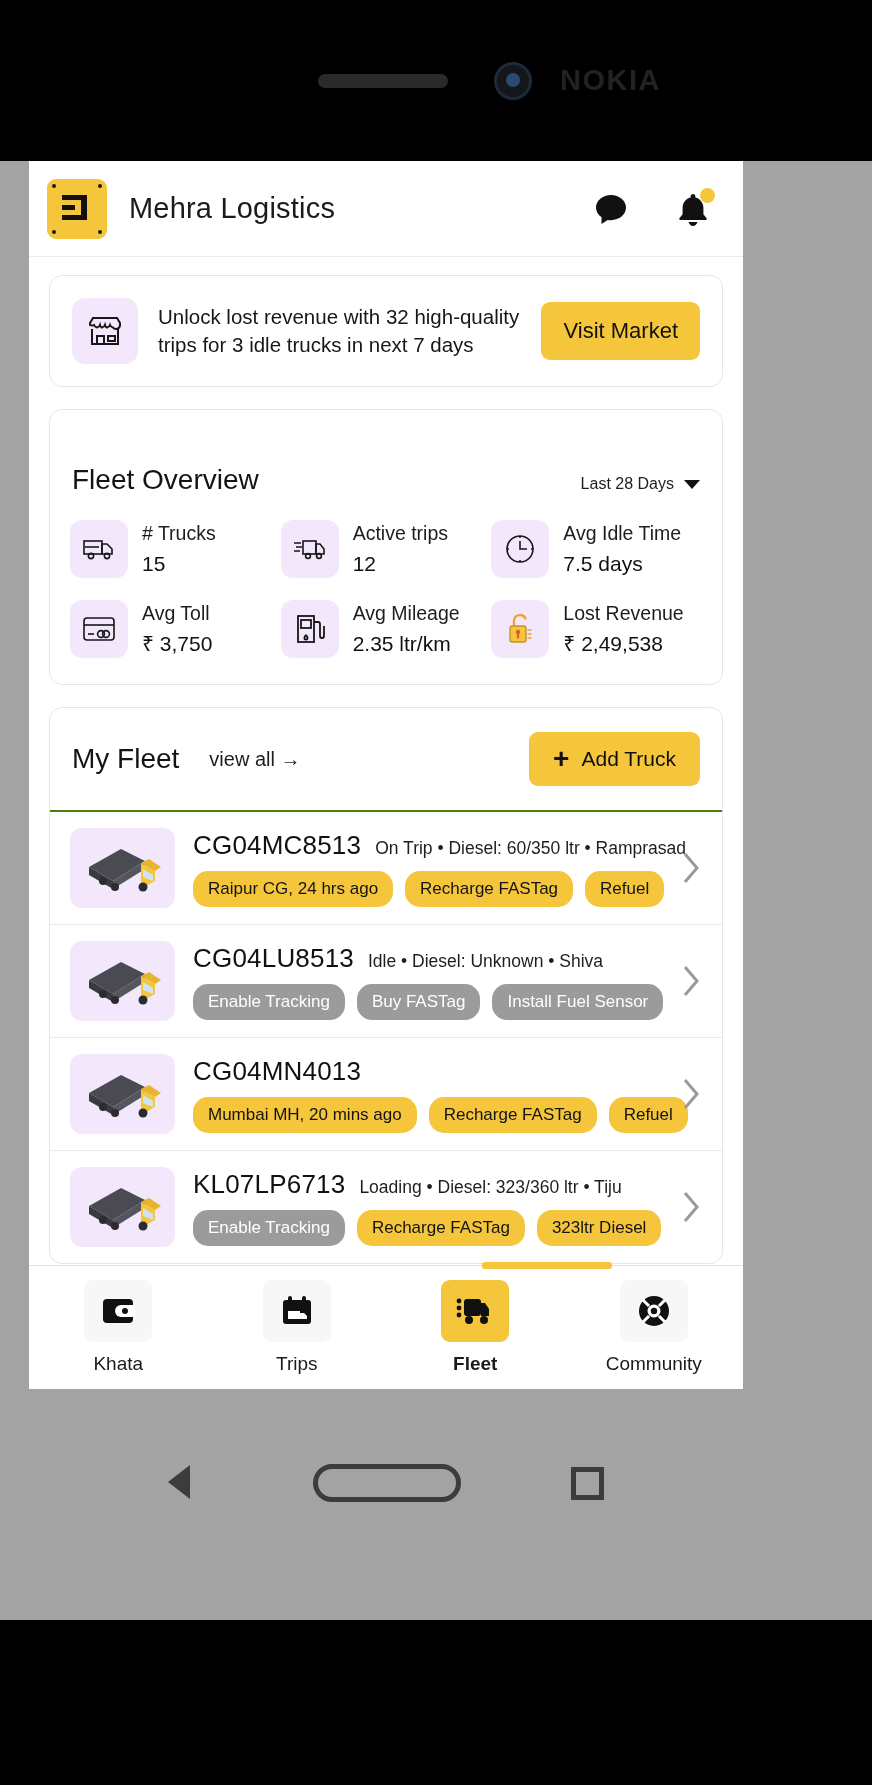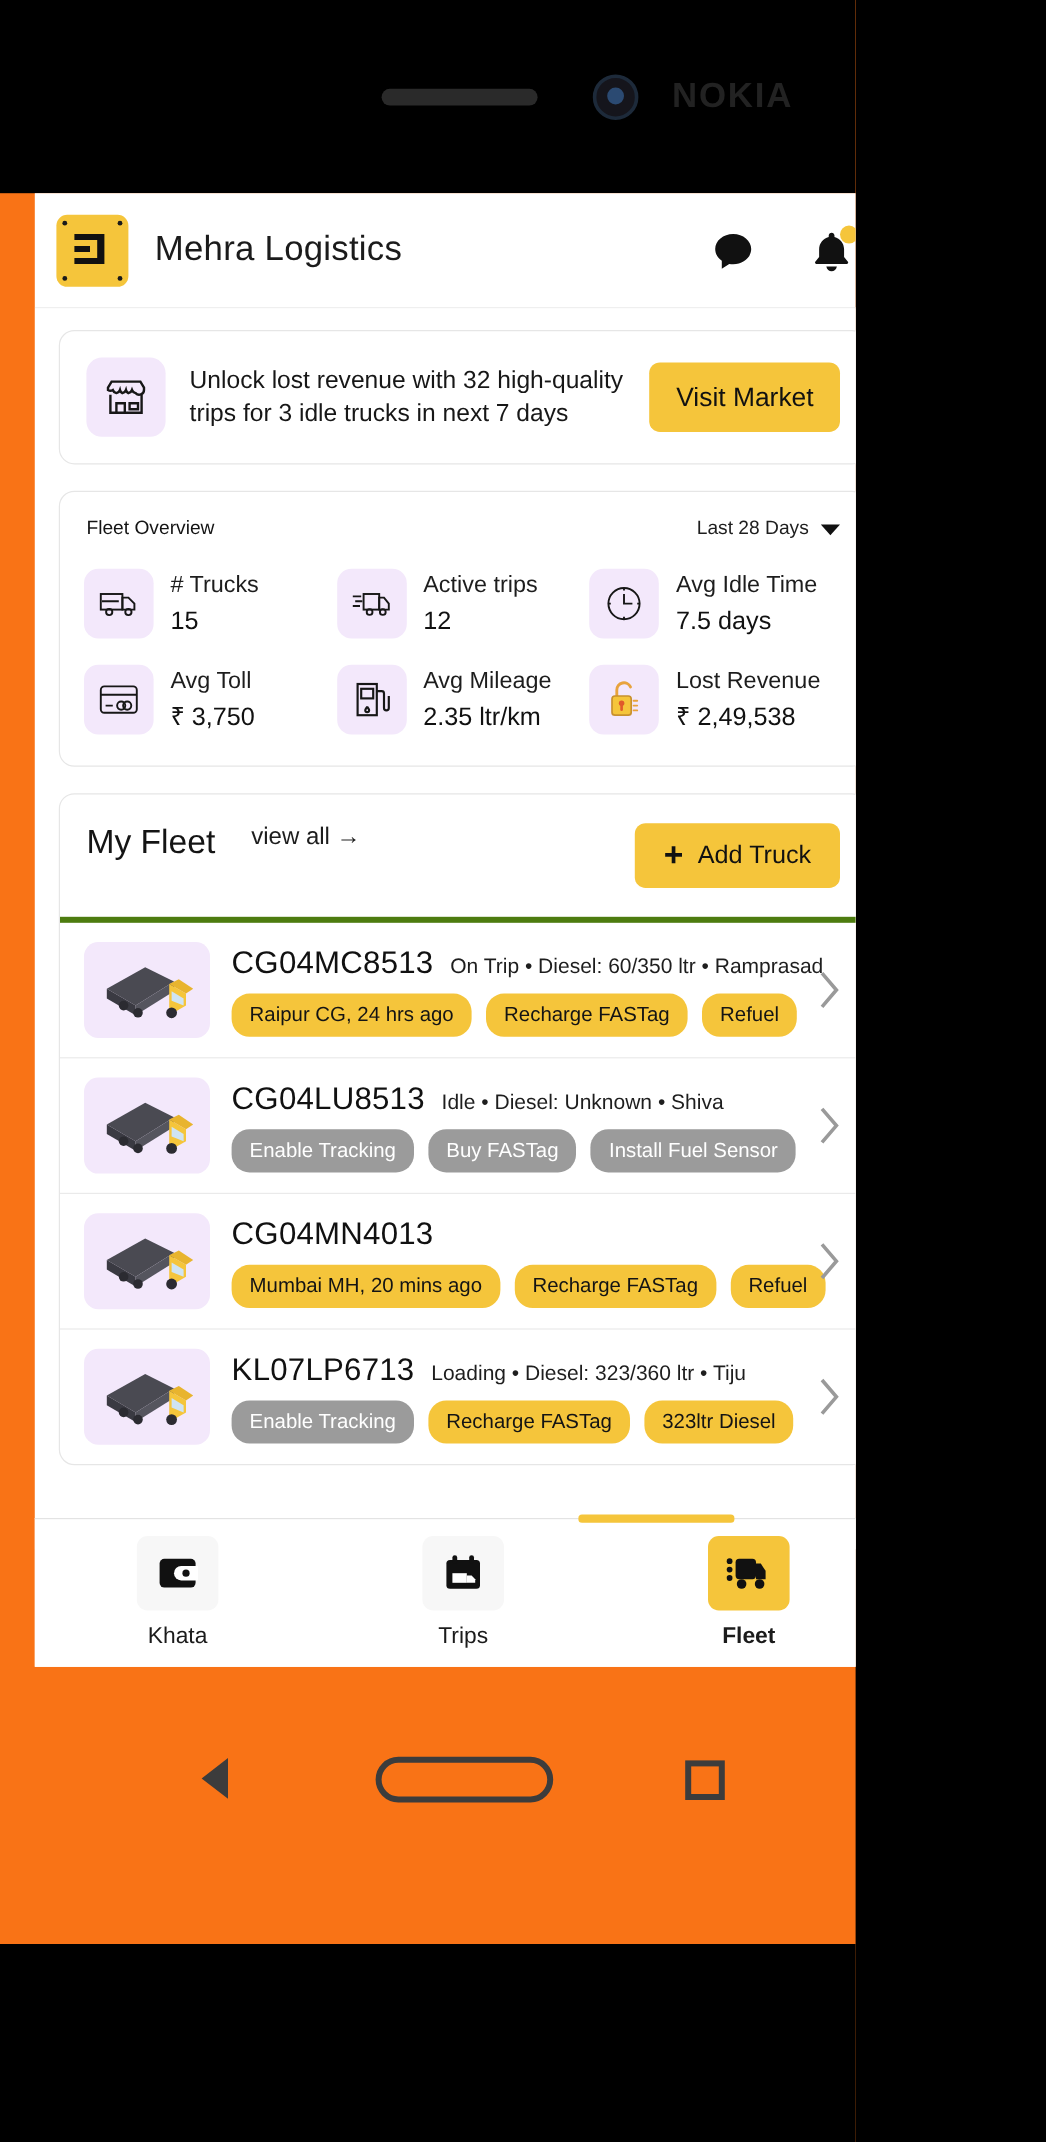--- a/index.html
+++ b/index.html
@@ -1,18 +1,18 @@
 <!DOCTYPE html>
 <html><head>
 <meta charset="utf-8">
 <style>
   * { margin:0; padding:0; box-sizing:border-box; }
   html,body { width:872px; height:1785px; background:#000; font-family:"Liberation Sans", sans-serif; }
 
-  .phone-frame { position:relative; width:713px; height:1785px; background:#f97316; overflow:hidden;padding-left:44px; }
+  .phone-frame { position:relative; width:872px; height:1785px; background:#a3a3a3; overflow:hidden;padding-left:44px; }
 
   
   .status-top { position:absolute; top:0; left:0; right:0; height:161px; background:#000; }
   .speaker-bar { position:absolute; left:318px; top:74px; width:130px; height:14px; background:#2a2a2a; border-radius:7px; }
   .front-cam { position:absolute; left:494px; top:62px; width:38px; height:38px; border-radius:50%; background:#15151c; border:3px solid #1d2a3a; }
   .front-cam::after { content:""; position:absolute; left:9px; top:8px; width:14px; height:14px; border-radius:50%; background:#2b4a72; }
   .brand-nokia { position:absolute; left:560px; top:64px; font-size:29px; letter-spacing:1.5px; color:#222; font-weight:bold; }
 
   .navbar-bottom { position:absolute; left:0; bottom:0; width:872px; height:165px; background:#000; }
   .nav-back { position:absolute; left:168px; top:1465px; width:0; height:0; border-top:17px solid transparent; border-bottom:17px solid transparent; border-right:22px solid #3c3c3c; }
@@ -41,33 +41,33 @@
   
   .promo { margin-top:18px; padding:22px 22px; display:flex; align-items:center; gap:20px;justify-content:flex-end; }
   .promo-icon { width:66px; height:66px; border-radius:13px; background:#F3E8FB; display:flex; align-items:center; justify-content:center; flex:0 0 auto; }
   .promo-text { flex:1; font-size:20.5px; line-height:1.38; color:#171717; }
   .btn-yellow { background:#F5C53B; border:none; border-radius:9px; font-family:"Liberation Sans", sans-serif; color:#111; cursor:pointer; }
   .promo-btn { padding:16px 22px; font-size:22px; white-space:nowrap; }
 
   
   .overview { margin-top:22px; padding:22px 20px 26px 20px; }
   .ov-head { display:flex; align-items:baseline; padding:0 2px; }
-  .ov-title { font-size:16px; color:#141414; }
+  .ov-title { font-size:28px; color:#141414;margin-top:32px; }
   .ov-range { margin-left:auto; font-size:16px; color:#1e1e1e; display:flex; align-items:center; gap:10px; }
   .caret { width:0; height:0; border-left:8px solid transparent; border-right:8px solid transparent; border-top:9px solid #111; }
 
   .stats-grid { display:grid; grid-template-columns:1fr 1fr 1fr; row-gap:22px; margin-top:24px; }
   .stat { display:flex; align-items:center; gap:14px; }
   .stat-ico { width:58px; height:58px; border-radius:12px; background:#F3E8FB; display:flex; align-items:center; justify-content:center; flex:0 0 auto; }
   .stat-label { font-size:19.5px; color:#1d1d1d; line-height:1.2; }
   .stat-value { font-size:21px; color:#111; margin-top:6px; line-height:1.2; }
 
   
   .fleet { margin-top:22px; padding:0; }
-  .fleet-head { display:flex; align-items:flex-start; padding:24px 22px; border-bottom:5px solid #4d7c0f; }
+  .fleet-head { display:flex; align-items:center; padding:24px 22px; border-bottom:2px solid #4d7c0f; }
   .fleet-title { font-size:28px; color:#141414; }
   .view-all { margin-left:30px; font-size:20px; color:#1d1d1d; }
   .add-truck { margin-left:auto; display:flex; align-items:center; gap:12px; padding:15px 24px; font-size:21px; }
   .plus { font-size:28px; font-weight:bold; line-height:.8; }
 
   .truck-row { display:flex; align-items:center; gap:18px; padding:16px 14px 16px 20px; border-bottom:1px solid #eaeaea; }
   .truck-row:last-child { border-bottom:none; }
   .truck-thumb { width:105px; height:80px; border-radius:12px; background:#F3E8FB; display:flex; align-items:center; justify-content:center; flex:0 0 auto; }
   .truck-info { flex:1; min-width:0; }
   .truck-line1 { display:flex; align-items:baseline; gap:14px; }
@@ -429,20 +429,31 @@
           <circle cx="4" cy="21" r="2.4" fill="#111"></circle>
           <rect x="9" y="5" width="17" height="17" rx="3" fill="#111"></rect>
           <path d="M26 9h4l4 6v7h-8z" fill="#111"></path>
           <circle cx="14" cy="26" r="4" fill="#111"></circle>
             <circle cx="29" cy="26" r="4" fill="#111"></circle>
         </svg>
       </div>
       <div class="tab-label active">Fleet</div>
     </div>
 
+    <div class="tab">
+      <div class="tab-ico">
+        <svg width="36" height="36" viewBox="0 0 36 36">
+          <circle cx="18" cy="18" r="15" fill="#111"></circle>
+          <circle cx="18" cy="18" r="6.5" fill="#fff"></circle>
+          <circle cx="18" cy="18" r="3.2" fill="#111"></circle>
+          <path d="M7 7l6 6M29 7l-6 6M7 29l6-6M29 29l-6-6" stroke="#fff" stroke-width="3"></path>
+        </svg>
+      </div>
+      <div class="tab-label">Community</div>
+    </div>
   </div>
 
   <div class="navbar-bottom"></div>
   <div class="nav-back"></div>
   <div class="nav-home-pill"></div>
   <div class="nav-square"></div>
 
 </div>
 
 </body></html>

